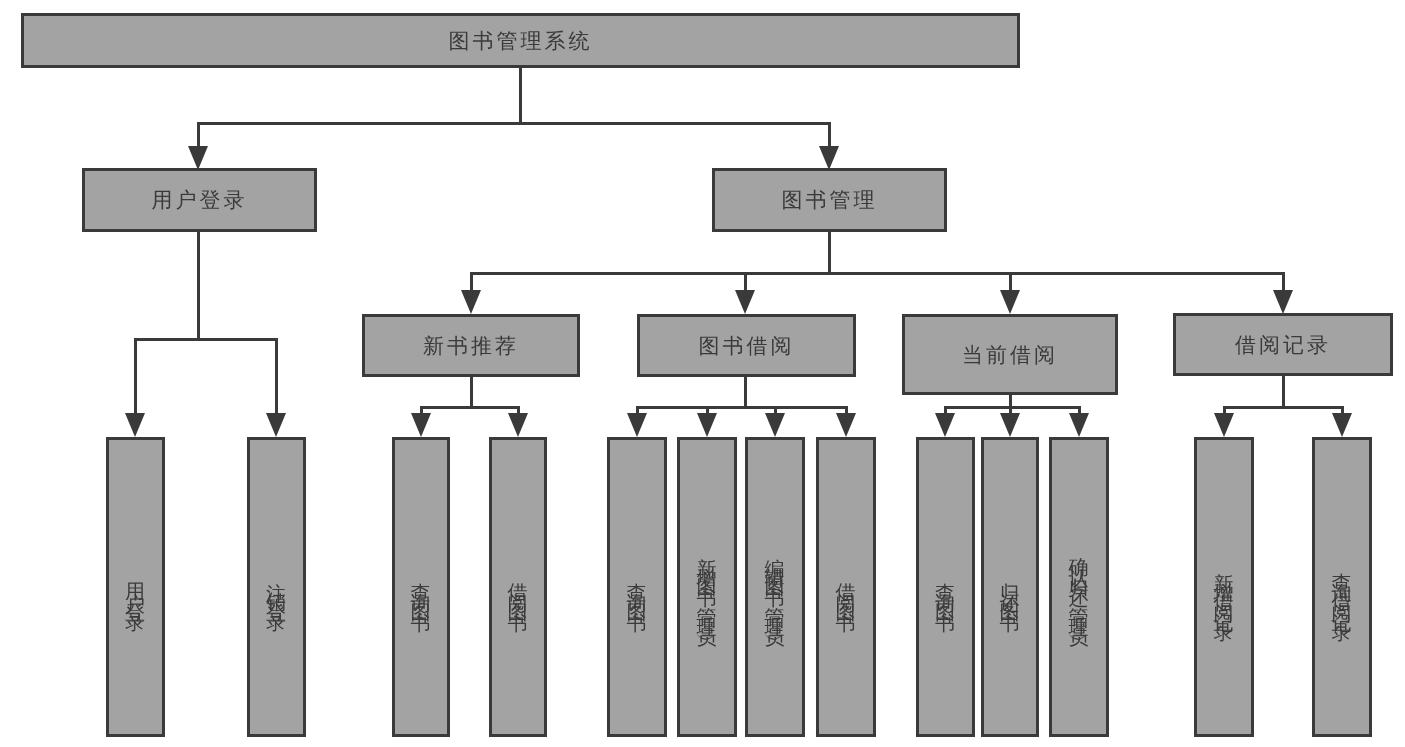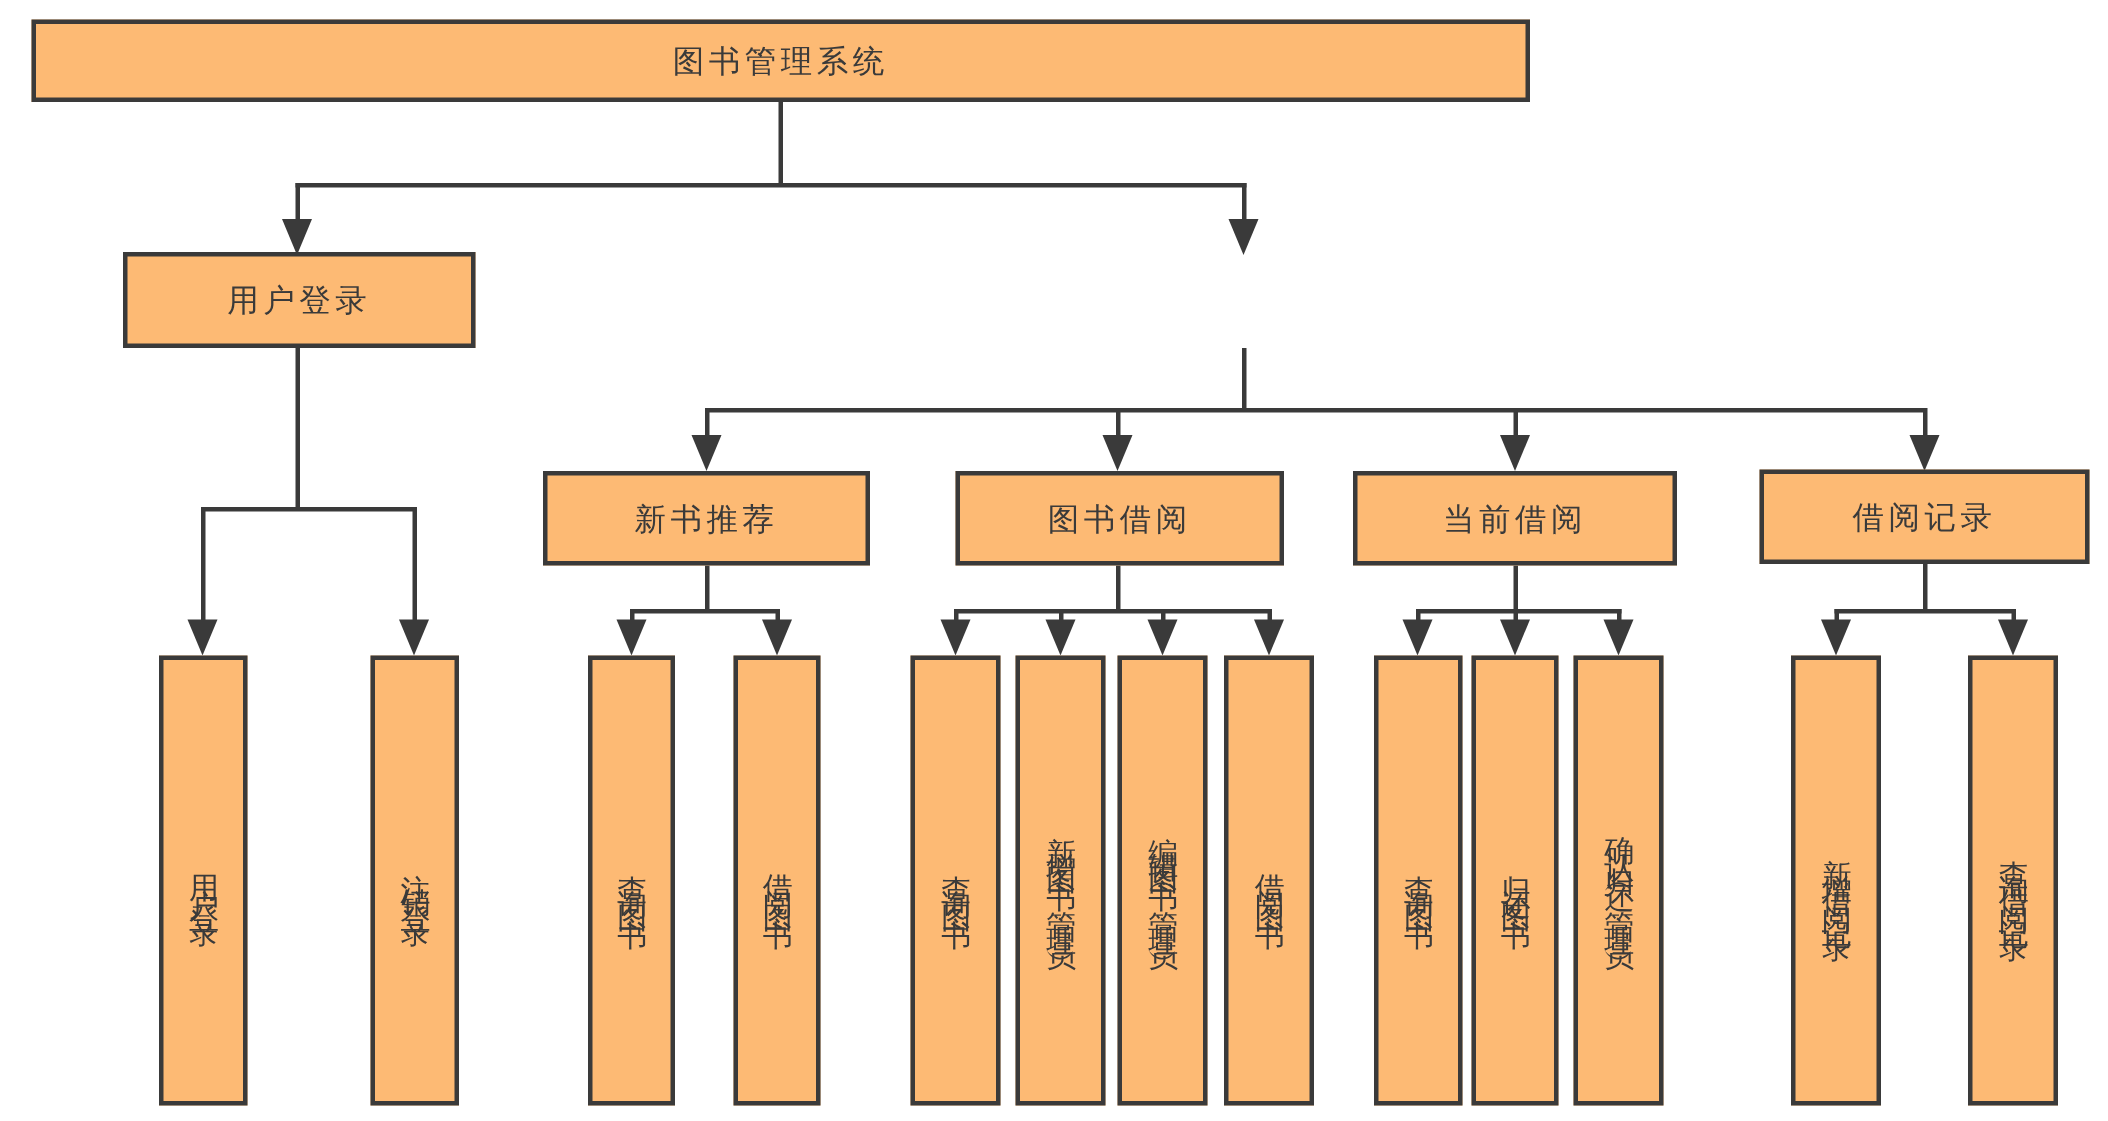--- a/index.html
+++ b/index.html
@@ -2,21 +2,21 @@
 <html><head>
 <meta charset="utf-8">
 <style>
   html,body { margin:0; padding:0; background:#ffffff; }
   .canvas {
     position:relative; width:1405px; height:747px; background:#ffffff;
     font-family:"Liberation Sans","DejaVu Sans",sans-serif; color:#3a3a3a;
     overflow:hidden;
   }
   .box {
-    position:absolute; background:#fdba74; border:3px solid #3a3a3a;
+    position:absolute; background:#a3a3a3; border:3px solid #3a3a3a;
     box-sizing:border-box; display:flex; align-items:center; justify-content:center;
   }
   .hbox { font-size:21px; letter-spacing:3px; white-space:nowrap; }
   .leaf span {
     writing-mode:vertical-rl; text-orientation:mixed;
     font-size:20px; letter-spacing:10px; line-height:1; white-space:nowrap;
   }
   .vline { position:absolute; width:3px; background:#3a3a3a; }
   .hline { position:absolute; height:3px; background:#3a3a3a; }
   .arrow {
@@ -93,28 +93,31 @@
   <div class="vline" style="left:1341px; top:406px; height:9px;"></div>
   <div class="arrow" style="left:1332px; top:413px;"></div>
 
   <div class="box hbox" style="left:21px; top:13px; width:999px; height:55px;">
     <span>图书管理系统</span>
   </div>
 
   <div class="box hbox" style="left:82px; top:168px; width:235px; height:64px;">
     <span>用户登录</span>
   </div>
+  <div class="box hbox" style="left:712px; top:168px; width:235px; height:64px;">
+    <span>图书管理</span>
+  </div>
 
   <div class="box hbox" style="left:362px; top:314px; width:218px; height:63px;">
     <span>新书推荐</span>
   </div>
   <div class="box hbox" style="left:637px; top:314px; width:219px; height:63px;">
     <span>图书借阅</span>
   </div>
-  <div class="box hbox" style="left:902px; top:314px; width:216px; height:63px;">
+  <div class="box hbox" style="left:902px; top:314px; width:216px; height:81px;">
     <span>当前借阅</span>
   </div>
   <div class="box hbox" style="left:1173px; top:313px; width:220px; height:63px;justify-content:center;">
     <span>借阅记录</span>
   </div>
 
   <div class="box leaf" style="left:106px; top:437px; width:59px; height:300px;">
     <span>用户登录</span>
   </div>
   <div class="box leaf" style="left:247px; top:437px; width:59px; height:300px;">

